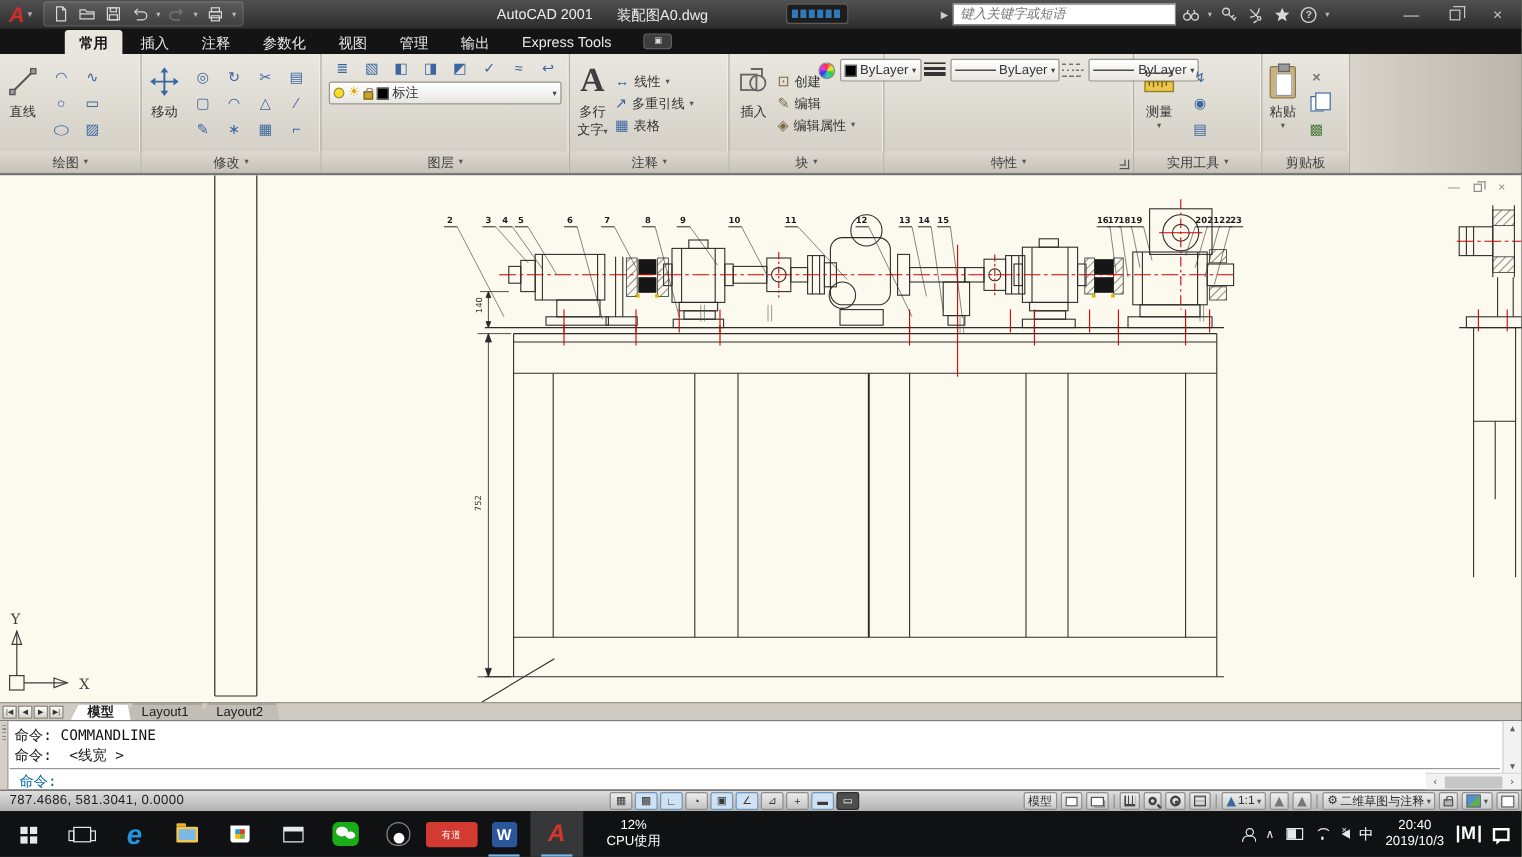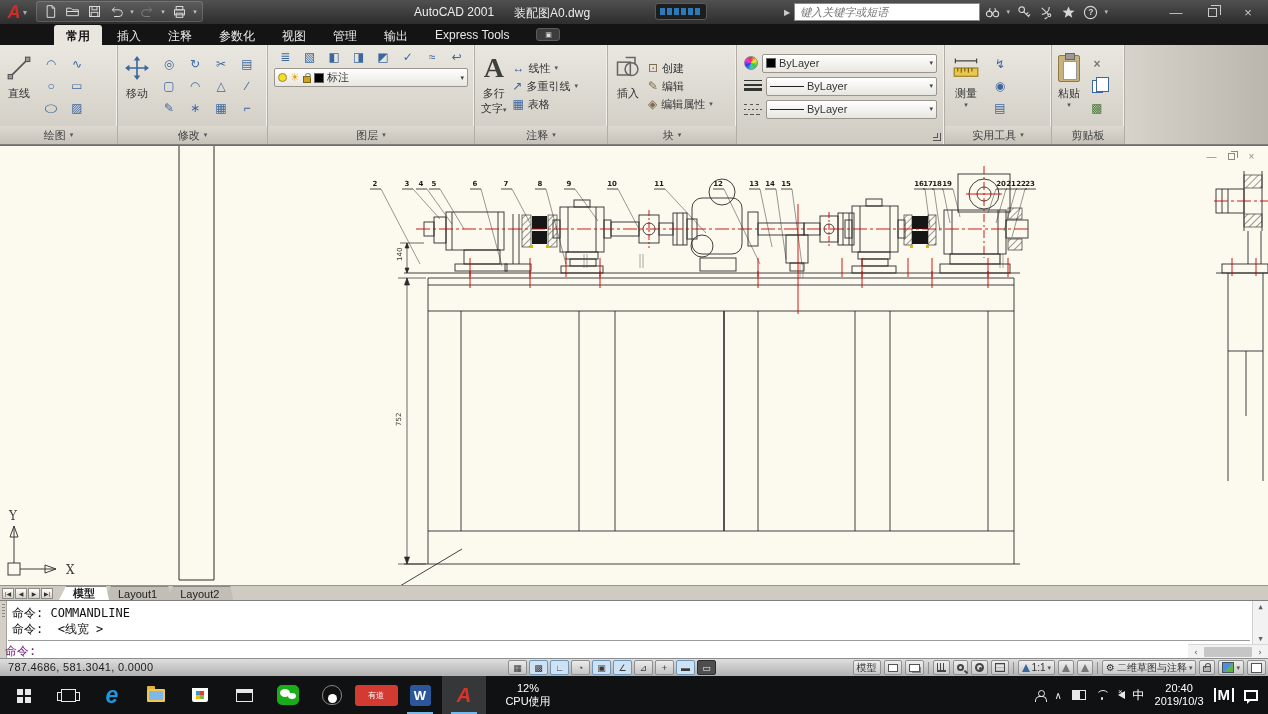--- a/index.html
+++ b/index.html
@@ -76,21 +76,21 @@
 .lnavb{width:12px;height:11px;border:1px solid #8f8b82;background:linear-gradient(#fdfdfc,#d8d4cc);font-size:6px;display:flex;align-items:center;justify-content:center;color:#333}
 .ltabs{display:flex;margin-left:6px}
 .ltab{position:relative;padding:0 14px;display:flex;align-items:center;background:#c2beb5;clip-path:polygon(7px 0,calc(100% - 3px) 0,100% 100%,0 100%);margin-right:-5px;border-top:1px solid #888}
 .ltab.active{background:#fff;font-weight:bold;z-index:2}
 
 .cmdwin{position:absolute;left:0;top:600px;width:1268px;height:58px;background:#fff;border-top:1px solid #7f7f7f;z-index:20;font-family:"DejaVu Sans Mono",monospace}
 .cmdgrip{position:absolute;left:0;top:0;width:7px;height:100%;background:#d4d0c8;border-right:1px solid #a8a49c}
 .cmdgrip::before{content:"";position:absolute;left:2px;top:3px;width:3px;height:14px;background:repeating-linear-gradient(#8a8a8a 0 1px,transparent 1px 3px)}
 .cmdhist{position:absolute;left:12px;top:4px;font-size:12px;color:#111;line-height:16px;white-space:pre}
 .cmdsep{position:absolute;left:8px;right:18px;top:39px;border-top:1px solid #9a9a9a}
-.cmdprompt{position:absolute;left:5px;top:42px;font-size:12px;color:#701a75}
+.cmdprompt{position:absolute;left:16px;top:42px;font-size:12px;color:#0369a1}
 .vscroll{position:absolute;right:0;top:0;width:16px;height:44px;background:#f2f2f2;border-left:1px solid #cfcfcf;display:flex;flex-direction:column;justify-content:space-between;align-items:center;padding:2px 0}
 .scrbtn{font-size:7px;color:#606060}
 .hscroll{position:absolute;right:0;bottom:0;width:80px;height:14px;background:#f2f2f2;border-top:1px solid #d8d8d8;display:flex;align-items:center}
 .hbtn{width:16px;text-align:center;font-size:9px;color:#555}
 .hthumb{flex:1;height:10px;background:#c6c6c6;border-radius:1px}
 
 .statusbar{position:absolute;left:0;top:658px;width:1268px;height:18px;background:linear-gradient(#dedede,#b2b2b2);border-top:1px solid #8d8d8d;font-size:11px;color:#1d1d1d;z-index:20}
 .coords{position:absolute;left:8px;top:2px;letter-spacing:.3px}
 .toggles{position:absolute;left:508px;top:1px;display:flex;gap:2px}
 .tg{width:19px;height:15px;border:1px solid #8e8e8e;border-radius:2px;background:linear-gradient(#ececec,#c4c4c4);font-size:9px;color:#3a3a3a;display:flex;align-items:center;justify-content:center}
@@ -426,21 +426,21 @@
             </div>
         </div>
       </div>
       <div class="plabel">
           <span>块</span>
           <span class="pcar">▾</span>
         </div>
     </div>
 
     <div class="panel" style="width:208px">
-      <div class="pbody" style="flex-direction:column;display:flex;gap:2px;padding:0 5px;justify-content:center">
+      <div class="pbody" style="flex-direction:row;display:flex;gap:2px;padding:0 5px;justify-content:center">
         <div class="proprow">
           <span class="i-colorwheel"></span>
           <div class="ddrow" style="flex:1">
             <span class="swatch"></span>
             <span>ByLayer</span>
             <span class="ddcar">▾</span>
           </div>
         </div>
         <div class="proprow">
           <span class="i-lweight"></span>
@@ -452,20 +452,24 @@
         </div>
         <div class="proprow">
           <span class="i-ltype"></span>
           <div class="ddrow" style="flex:1">
             <span class="bline"></span>
             <span>ByLayer</span>
             <span class="ddcar">▾</span>
           </div>
         </div>
       </div>
+      <div class="plabel">
+          <span>特性</span>
+          <span class="pcar">▾</span>
+        </div>
       <span class="launcher"></span>
     </div>
 
     <div class="panel" style="width:107px">
       <div class="pbody">
         <div class="bigbtn">
           <span class="bi">
               <svg width="30" height="26" viewBox="0 0 24 22">
                 <path d="M3 5h18M3 3v4M21 3v4" stroke="#444" fill="none"></path>
                 <rect x="2" y="11" width="20" height="7" fill="#e9c74f" stroke="#9c7f1e"></rect>

